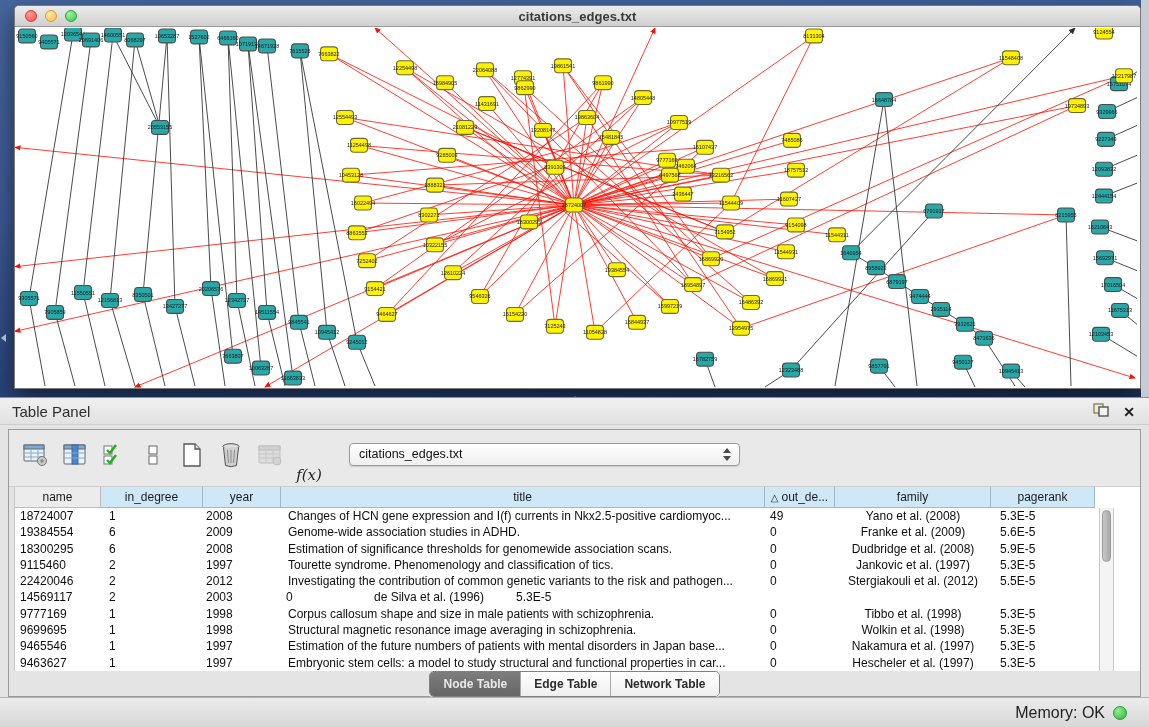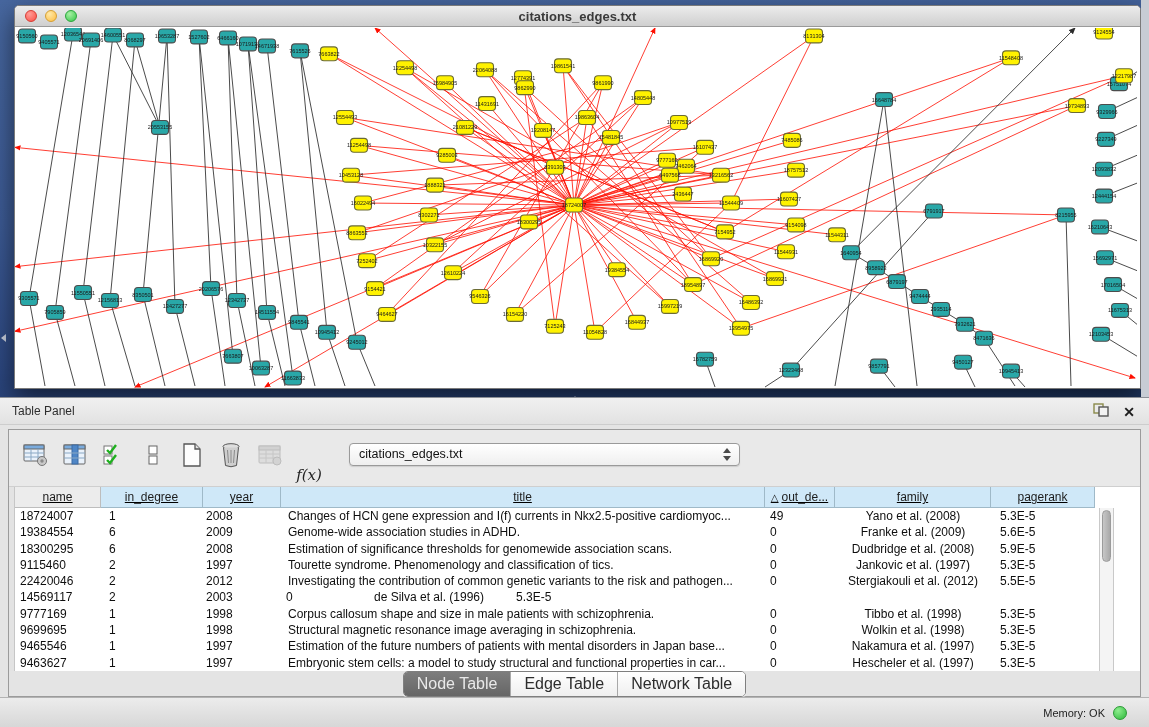--- a/index.html
+++ b/index.html
@@ -35,42 +35,42 @@
   
   .split-handle { position:absolute; left:569px; top:396px; width:12px; height:5px; }
   .split-handle:before { content:""; position:absolute; left:3px; top:0;
     border-left:3px solid transparent; border-right:3px solid transparent; border-bottom:4px solid #8d93a0; }
 
   
   .table-panel { position:absolute; left:0; top:397px; width:1149px; height:330px;
     background:#e4e4e4; border-top:1px solid #8b8f96; }
   .tp-header { height:27px; position:relative; background:linear-gradient(#f0f0f0,#e2e2e2);
     border-bottom:1px solid #cdcdcd; }
-  .tp-title { position:absolute; left:12px; top:0; line-height:27px; font-size:12px; color:#2e2e2e;text-align:right; }
+  .tp-title { position:absolute; left:12px; top:0; line-height:27px; font-size:15px; color:#2e2e2e;text-align:right; }
   .tp-icons { position:absolute; right:14px; top:5px; display:flex; gap:14px; align-items:center; }
   .close-x { font-size:14px; font-weight:bold; color:#1d1d1d; line-height:16px; cursor:default; }
 
   .content-box { position:absolute; left:8px; right:8px; top:31px; bottom:30px;
     border:1px solid #9b9b9b; background:#e9e9e9; display:flex; flex-direction:column; }
 
   .toolbar { height:49px; display:flex; align-items:center; padding-left:12px; gap:9px; }
   .tb-icon { width:30px; height:30px; display:flex; align-items:center; justify-content:center; }
   .tb-icon.disabled { opacity:.45; }
   .fx { font-family:"DejaVu Serif", serif; font-style:italic; font-size:15px; color:#222;margin-top:40px; }
   .tbl-select { margin-left:16px; width:391px; height:23px; border:1px solid #9a9a9a; border-radius:4px;
     background:linear-gradient(#ffffff,#efefef); position:relative; font-size:12.5px; color:#111;
     line-height:21px; padding-left:9px; box-shadow:0 1px 1px rgba(0,0,0,.12); }
   .sel-arrows { position:absolute; right:8px; top:4px; }
   .sel-arrows div { width:0; height:0; border-left:4px solid transparent; border-right:4px solid transparent; }
   .sel-arrows .up { border-bottom:5px solid #4a4a4a; margin-bottom:3px; }
   .sel-arrows .dn { border-top:5px solid #4a4a4a; }
 
   .gap { height:7px; }
 
-  .grid { flex:1; background:#fff; position:relative; overflow:hidden; border-top:1px solid #cfcfcf;text-decoration:underline; }
+  .grid { flex:1; background:#fff; position:relative; overflow:hidden; border-top:1px solid #cfcfcf; }
   .hdr-row { display:flex; height:21px; }
   .rowstrip { width:6px; background:#e3e3e3; border-right:1px solid #c6c6c6; }
   .th { font-size:12px; color:#1c1c1c; text-align:center; line-height:20px;
     background:#cfe8f8; border-right:1px solid #9fb9c8; border-bottom:1px solid #9fb9c8;
     overflow:hidden; white-space:nowrap; }
   .th.plain { background:#ececec; border-right:1px solid #bdbdbd; border-bottom:1px solid #bdbdbd; }
   .sort-glyph { font-size:10px; margin-right:3px; }
   .c-name{width:86px} .c-indeg{width:102px} .c-year{width:78px} .c-title{width:484px}
   .c-out{width:70px} .c-short{width:156px} .c-page{width:104px}
   .rows { position:absolute; left:0; right:0; top:21px; bottom:0; }
@@ -81,28 +81,28 @@
   .cell.c-short{text-align:center} .cell.c-page{padding-left:9px}
 
   .vscroll { position:absolute; right:26px; top:21px; bottom:0; width:15px;
     background:#f4f4f4; border-left:1px solid #c9c9c9; border-right:1px solid #c9c9c9; }
   .vthumb { position:absolute; left:2px; top:2px; width:9px; height:52px; border-radius:5px;
     background:linear-gradient(90deg,#c7c7c7,#a9a9a9); border:1px solid #9b9b9b; }
 
   .tabbar { height:25px; background:#e4e4e4; display:flex; justify-content:center; align-items:center; }
   .seg { display:inline-flex; border:1px solid #7f7f7f; border-radius:5px; overflow:hidden;
     background:#fdfdfd; box-shadow:0 1px 1px rgba(255,255,255,.7); }
-  .seg .tab { padding:4px 13px; font-size:16px; font-weight:normal; color:#2d2d2d; line-height:16px;
+  .seg .tab { padding:4px 13px; font-size:12px; font-weight:bold; color:#2d2d2d; line-height:16px;
     border-left:1px solid #a8a8a8; background:linear-gradient(#ffffff,#efefef); }
   .seg .tab:first-child { border-left:none; }
   .seg .tab.sel { background:linear-gradient(#7d7d7d,#666666); color:#e9e9e9; }
 
   .statusbar { position:absolute; left:0; bottom:0; width:1149px; height:30px;
     background:linear-gradient(#ececec,#d7d7d7); border-top:1px solid #b3b3b3; }
-  .mem { position:absolute; right:44px; top:0; line-height:30px; font-size:11px; color:#222; }
+  .mem { position:absolute; right:44px; top:0; line-height:30px; font-size:16px; color:#222; }
   .mem-dot { position:absolute; right:22px; top:8px; width:14px; height:14px; border-radius:50%;
     background:radial-gradient(circle at 35% 30%, #8fee8f,#2db83b); border:1px solid #2a9a35; }
 </style>
 </head>
 <body>
 
 <div class="desktop">
   <div class="collapse-arrow"></div>
   <div class="net-window">
     <div class="titlebar">

